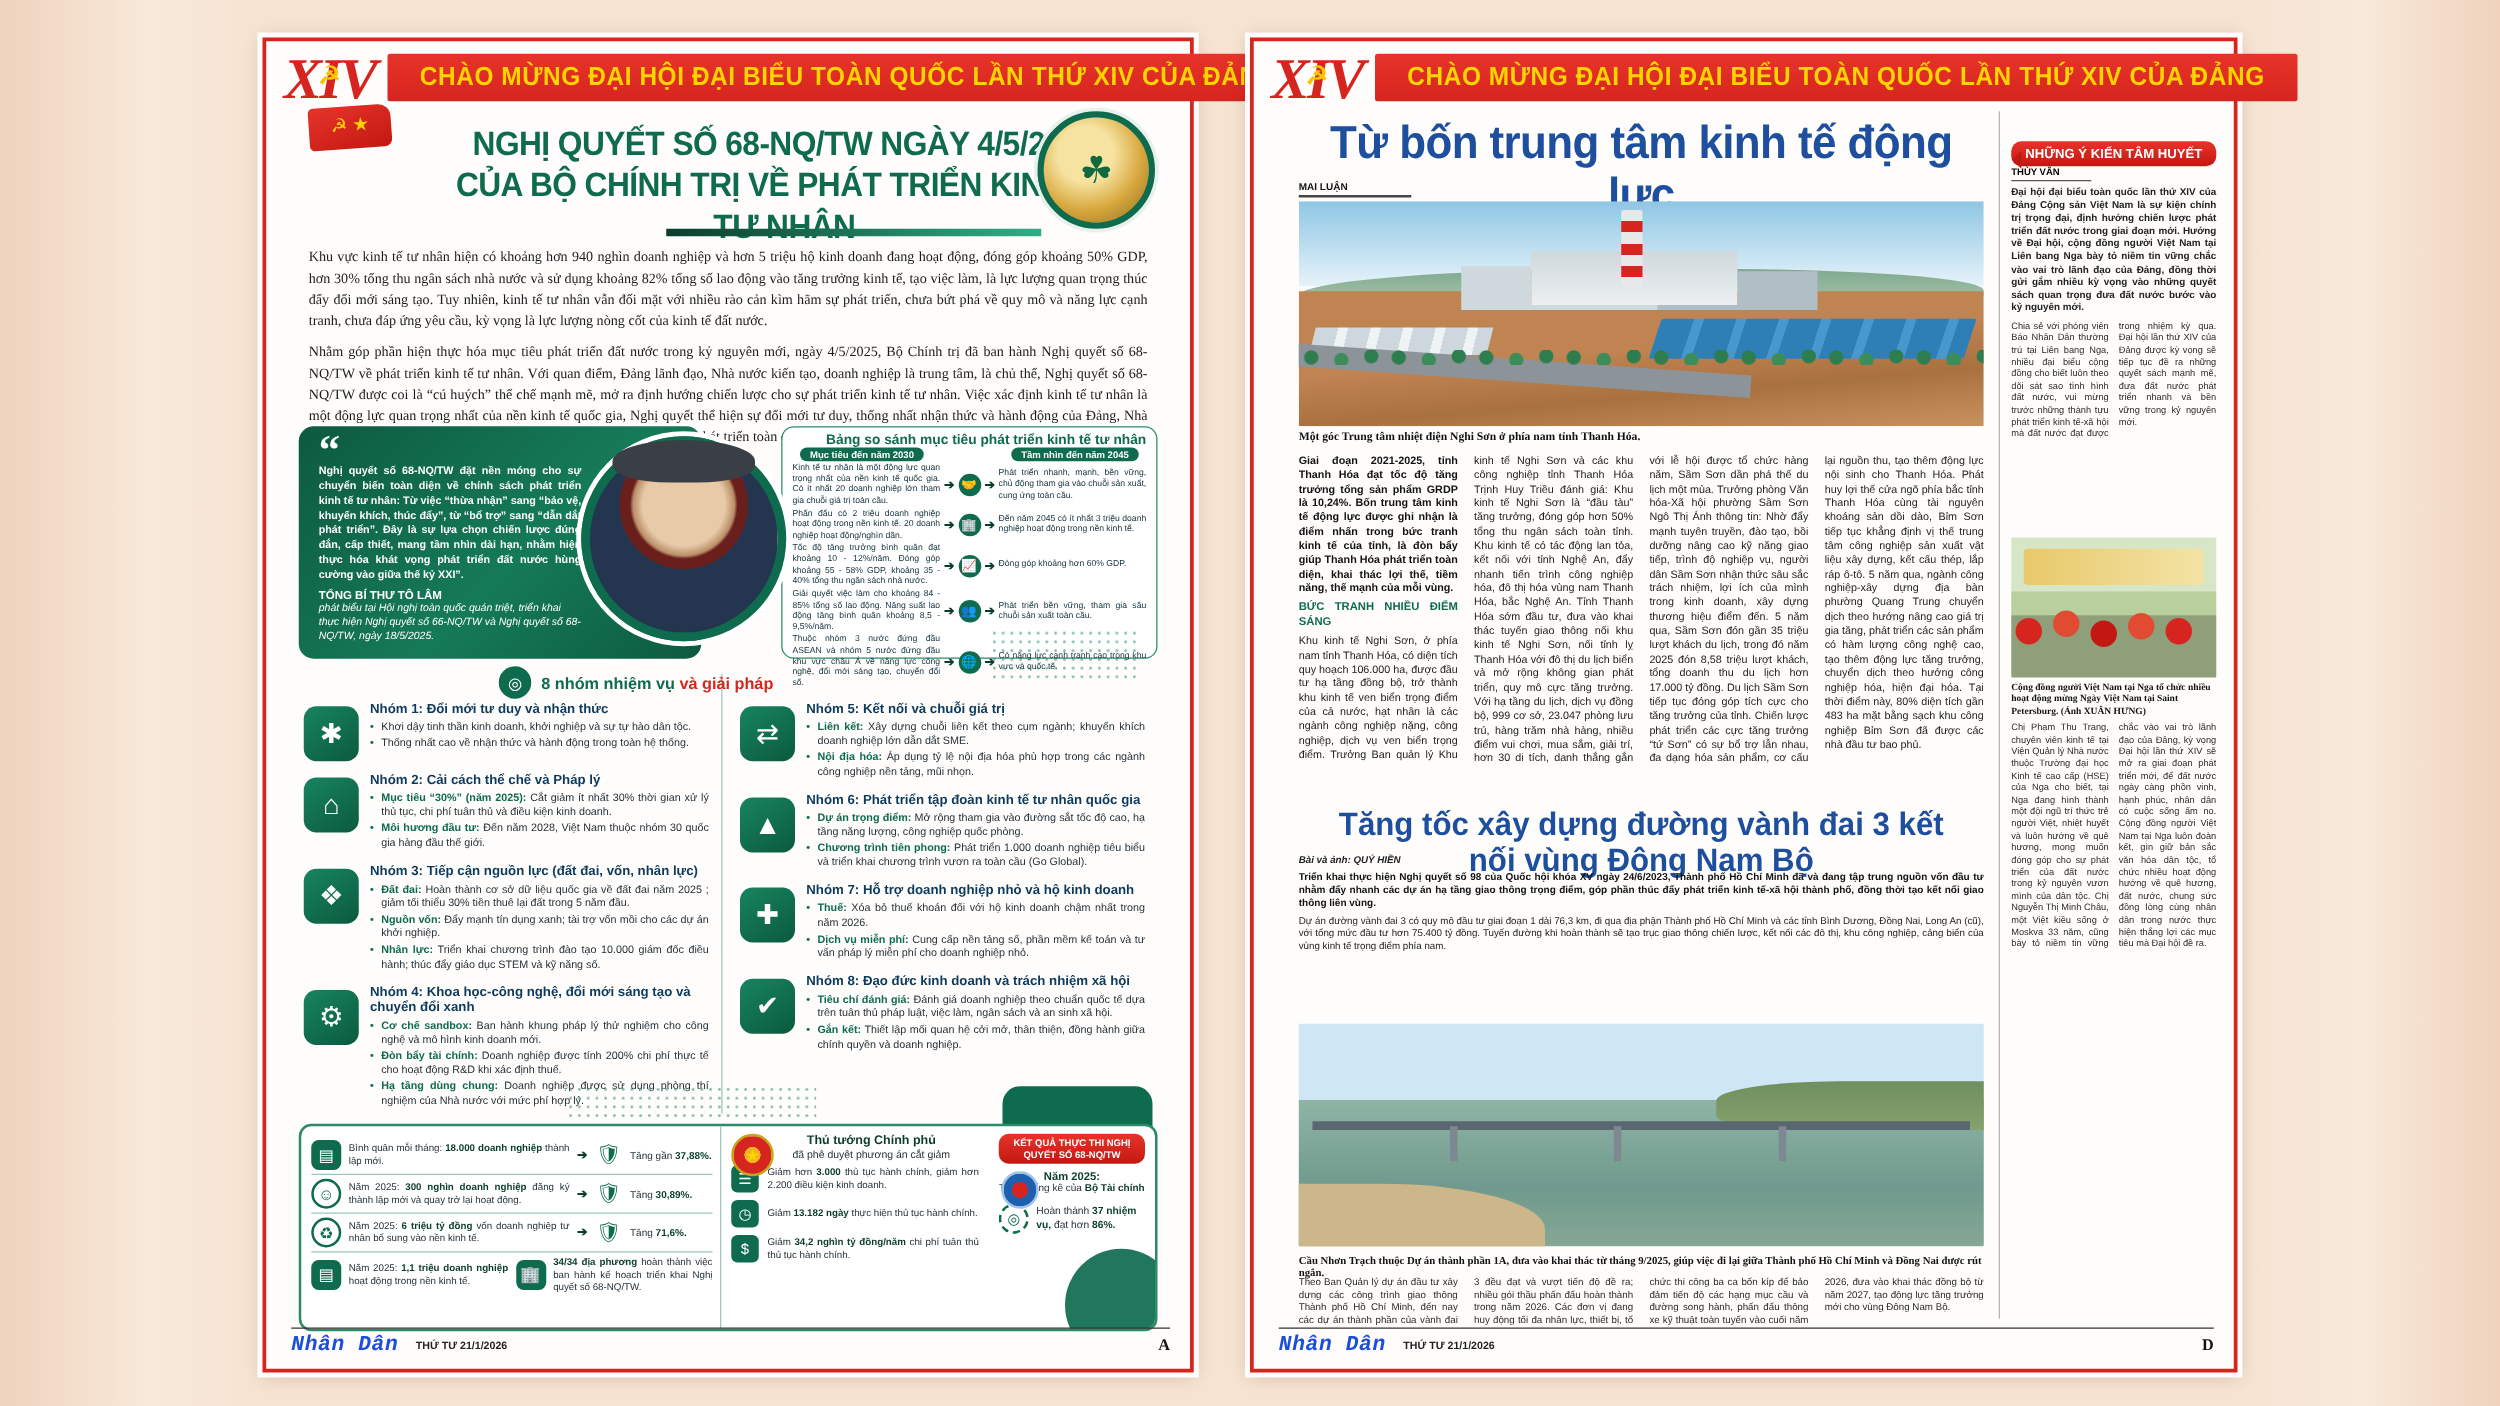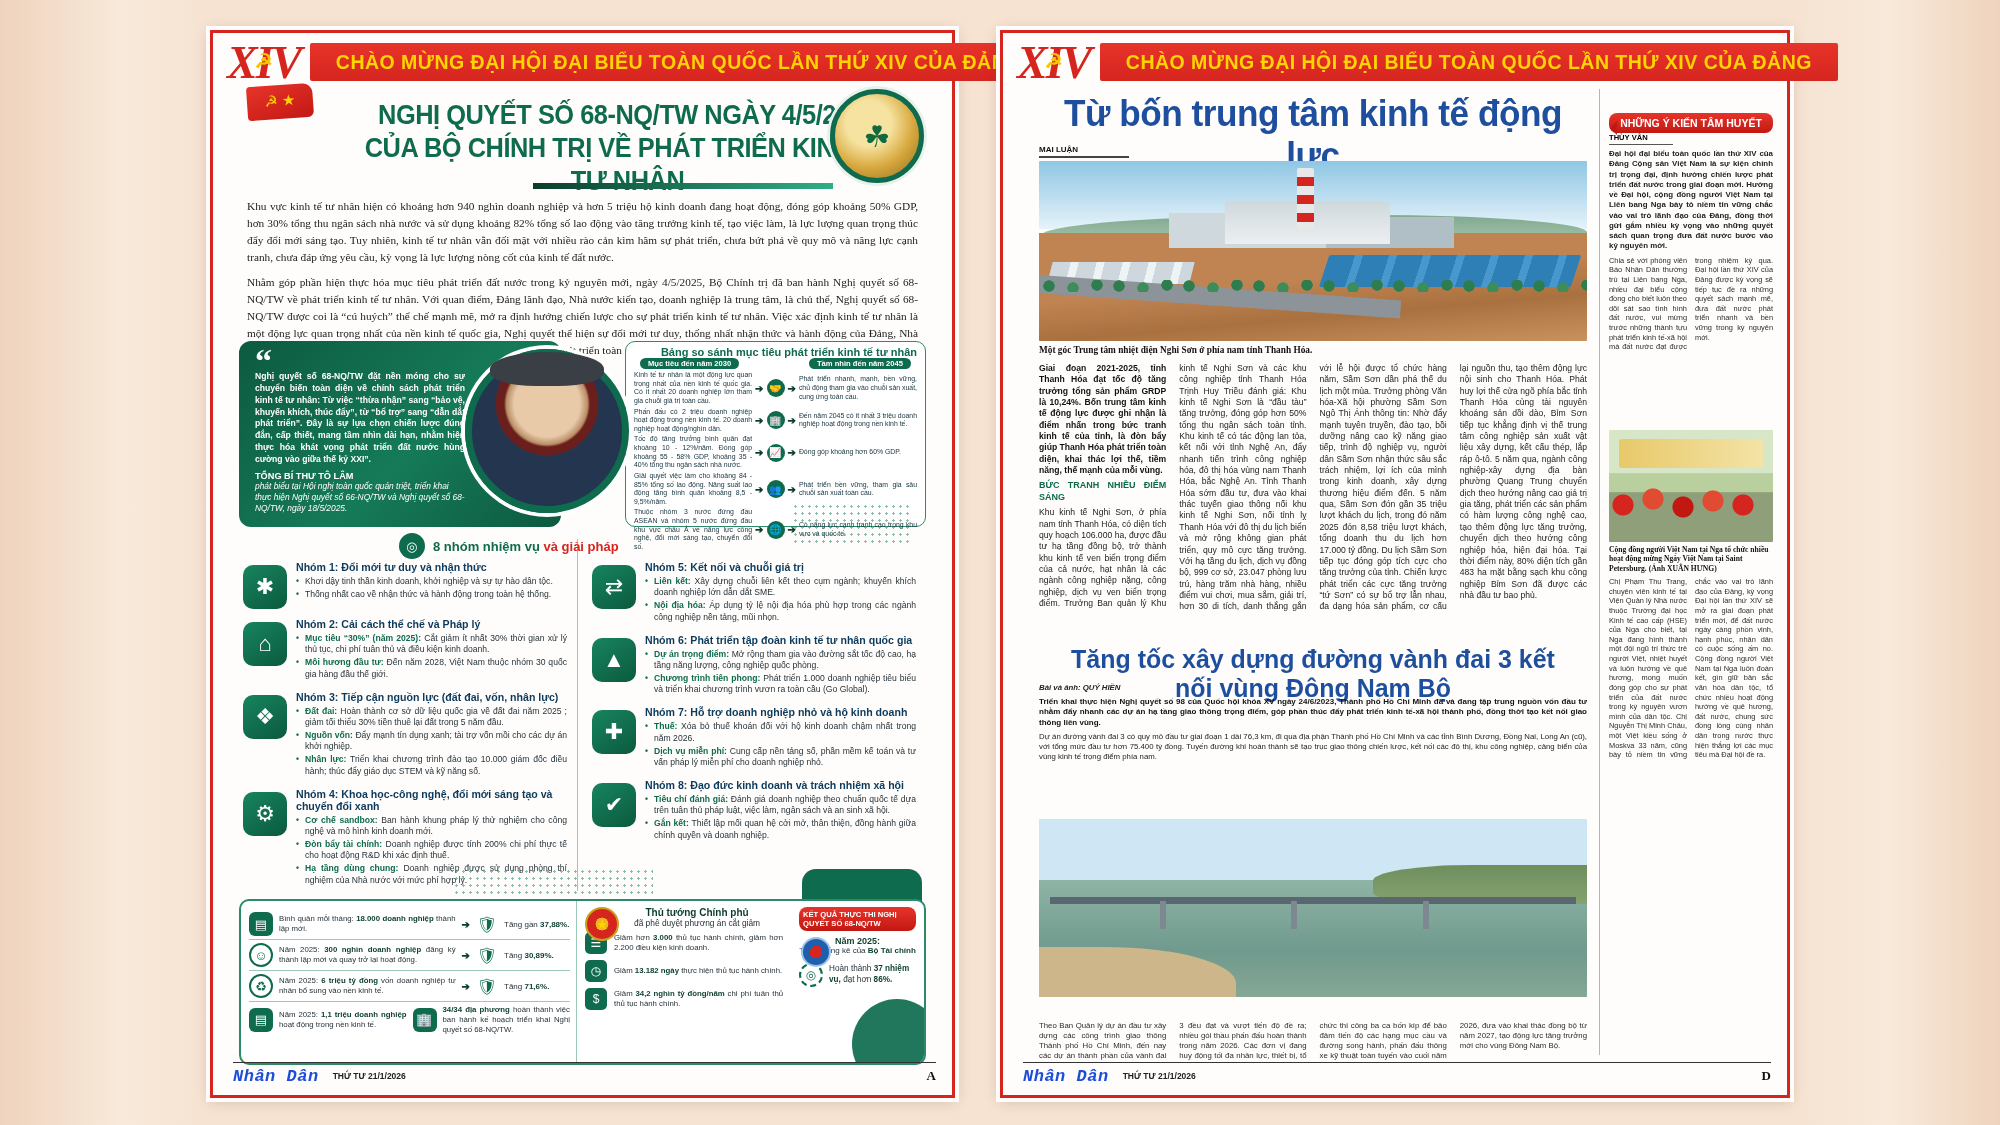--- a/index.html
+++ b/index.html
@@ -76,21 +76,21 @@
   .sres b{color:#0b3d2d;}
   .res-mid{flex:0 0 29%;border-left:1.5px solid #9cc8b8;padding:6px 8px;position:relative;}
   .emblem{position:absolute;top:6px;left:8px;width:30px;height:30px;border-radius:50%;background:radial-gradient(circle,#f0b51e 0 30%,#d6251f 31% 100%);border:2px solid #caa21a;color:#ffd400;display:flex;align-items:center;justify-content:center;font-size:13px;}
   .pm-t1{font-size:10px;font-weight:bold;color:#0b3d2d;text-align:center;margin-left:26px;}
   .pm-t2{font-size:8.4px;color:#26323a;text-align:center;margin-left:26px;margin-bottom:4px;}
   .pm-item{display:flex;align-items:center;gap:7px;margin-bottom:6px;}
   .pm-ic{flex:0 0 22px;width:22px;height:22px;border-radius:5px;background:#0e6b4e;color:#fff;font-size:12px;display:flex;align-items:center;justify-content:center;}
   .pm-tx{font-size:7.8px;line-height:1.28;color:#26323a;text-align:justify;}
   .pm-tx b{color:#0b3d2d;}
   .res-right{flex:1;position:relative;padding:6px 8px;}
-  .kq-banner{background:linear-gradient(180deg,#e7342a,#c21812);color:#fff;font-weight:bold;font-size:7.6px;border-radius:8px;padding:3px 4px;}
+  .kq-banner{background:linear-gradient(180deg,#e7342a,#c21812);color:#fff;font-weight:bold;font-size:7.6px;text-align:center;border-radius:8px;padding:3px 4px;}
   .kq-year{font-size:9px;font-weight:bold;color:#0b3d2d;text-align:center;margin-top:5px;}
   .kq-src{font-size:8px;color:#26323a;text-align:center;}
   .kq-src b{color:#0b3d2d;}
   .mof{position:absolute;top:36px;left:10px;width:26px;height:26px;border-radius:50%;background:radial-gradient(circle,#d6251f 0 34%,#1e5fae 35% 100%);border:2px solid #9fc2e8;}
   .kq-done{display:flex;align-items:center;gap:6px;margin-top:8px;}
   .kq-tgt{flex:0 0 24px;width:24px;height:24px;border-radius:50%;border:2px dashed #0e6b4e;color:#0e6b4e;display:flex;align-items:center;justify-content:center;font-size:12px;box-sizing:border-box;}
   .kq-done .tx{font-size:8.2px;color:#26323a;line-height:1.3;}
   .kq-done .tx b{color:#0b3d2d;}
   .green-blob{position:absolute;right:-18px;bottom:-26px;width:90px;height:90px;border-radius:50%;background:#0e6b4e;opacity:.92;}
   .green-corner{position:absolute;right:30px;top:836px;width:120px;height:34px;border-radius:14px 14px 0 0;background:#0e6b4e;}
@@ -443,20 +443,21 @@
       <div class="photo-bridge">
         <div class="pb-water"></div>
           <div class="pb-bank"></div>
           <div class="pb-sand"></div>
         <div class="pb-deck"></div>
         <div class="pb-pier" style="left:22%;"></div>
           <div class="pb-pier" style="left:46%;"></div>
           <div class="pb-pier" style="left:70%;"></div>
       </div>
     </div>
+    <div class="rb-cap">Cầu Nhơn Trạch thuộc Dự án thành phần 1A, đưa vào khai thác từ tháng 9/2025, giúp việc đi lại giữa Thành phố Hồ Chí Minh và Đồng Nai được rút ngắn.</div>
     <div class="rb-body2">Theo Ban Quản lý dự án đầu tư xây dựng các công trình giao thông Thành phố Hồ Chí Minh, đến nay các dự án thành phần của vành đai 3 đều đạt và vượt tiến độ đề ra; nhiều gói thầu phấn đấu hoàn thành trong năm 2026. Các đơn vị đang huy động tối đa nhân lực, thiết bị, tổ chức thi công ba ca bốn kíp để bảo đảm tiến độ các hạng mục cầu và đường song hành, phấn đấu thông xe kỹ thuật toàn tuyến vào cuối năm 2026, đưa vào khai thác đồng bộ từ năm 2027, tạo động lực tăng trưởng mới cho vùng Đông Nam Bộ.</div>
 
     <div class="pfooter">
       <span class="paper">Nhân Dân</span>
       <span class="pdate">THỨ TƯ 21/1/2026</span>
       <span class="pcorner">D</span>
     </div>
   </div>
 </div>
 

